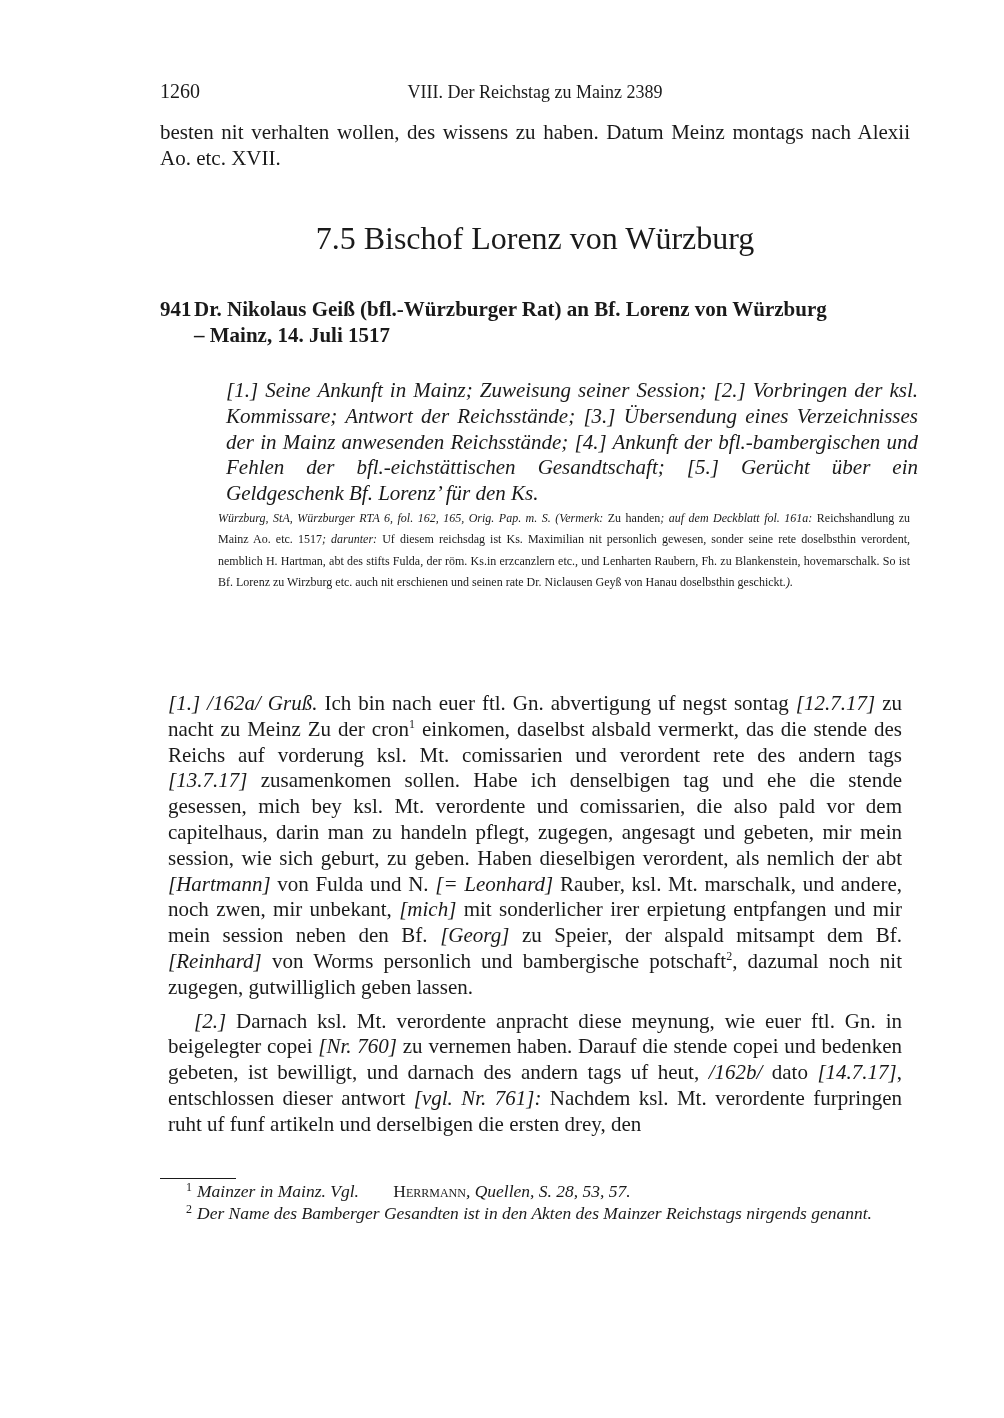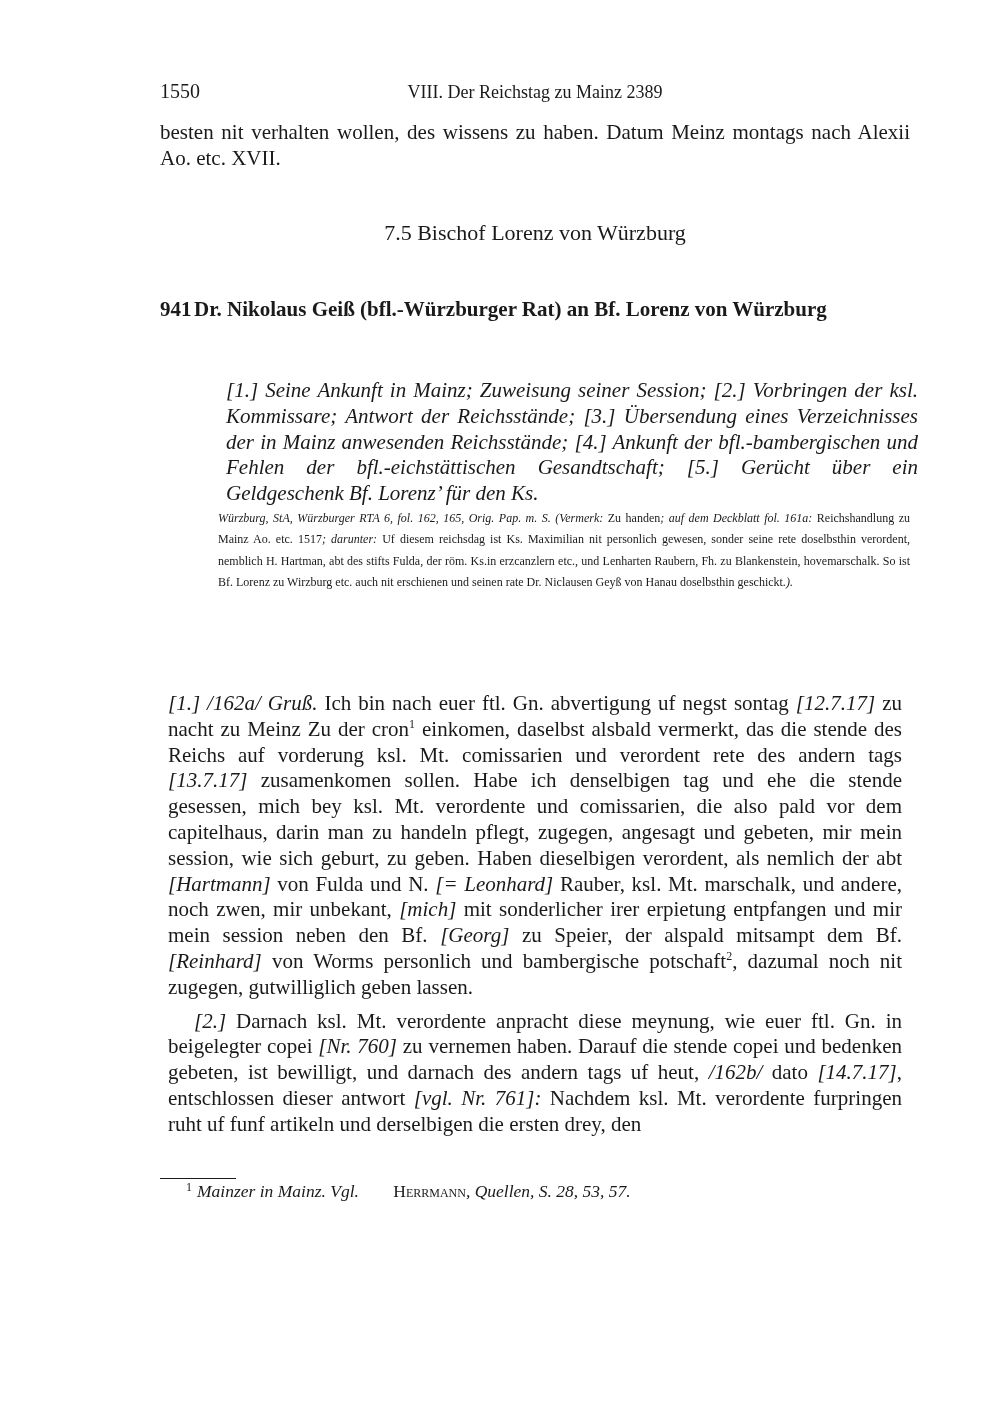--- a/index.html
+++ b/index.html
@@ -4,21 +4,21 @@
 <style>
   html, body { margin: 0; padding: 0; background: #ffffff; }
   body { width: 1004px; height: 1418px; position: relative; overflow: hidden;
          font-family: "Liberation Serif", "DejaVu Serif", serif; color: #1a1a1a; }
   .page { position: absolute; left: 160px; top: 0; width: 750px; }
   .running-head { position: absolute; top: 80px; left: 0; width: 750px; height: 26px; font-size: 20px; }
   .running-head .pagenum { position: absolute; left: 0; top: 0; }
   .running-head .title { position: absolute; left: 0; width: 750px; text-align: center; top: 2px; font-size: 18px; }
   .para { font-size: 21px; line-height: 25.8px; text-align: justify; margin: 0; }
   .intro { position: absolute; top: 120px; left: 0; width: 750px; }
-  .section-title { position: absolute; top: 220px; left: 0; width: 750px; text-align: center; font-size: 22px; }
+  .section-title { position: absolute; top: 220px; left: 0; width: 750px; text-align: center; font-size: 32px; }
   .doc-head { position: absolute; top: 297px; left: 0; width: 750px; font-weight: bold; font-size: 21px; line-height: 25.5px; }
   .doc-head .num { position: absolute; left: 0; top: 0; }
   .doc-head .text { margin-left: 34px; display: block; }
   .summary { position: absolute; top: 370px; left: 58px; width: 692px; font-style: italic; font-size: 21px; line-height: 25.8px; text-align: justify; margin: 8px; }
   .source { position: absolute; top: 508px; left: 58px; width: 692px; font-size: 12px; line-height: 21.3px; text-align: justify; margin: 0; }
   .body-text { position: absolute; top: 683px; left: 0; width: 750px; }
   .body-text p { margin: 8px; }
   .indent { text-indent: 26px; }
   i { font-style: italic; }
   sup { font-size: 12px; vertical-align: 8px; line-height: 0; }
@@ -27,41 +27,43 @@
   .footnotes p { margin: 0; text-indent: 26px; text-align: justify; }
   .footnotes .sc { font-style: normal; font-variant: small-caps; margin-left: 30px; }
   .footnotes sup { font-style: normal; font-size: 12px; vertical-align: 6px; margin-right: 5px; }
 </style>
 </head>
 <body>
 
 <div class="page">
 
   <div class="running-head">
-    <span class="pagenum">1550</span>
+    <span class="pagenum">1260</span>
     <span class="title">VIII. Der Reichstag zu Mainz 2389</span>
   </div>
 
   <p class="para intro">besten nit verhalten wollen, des wissens zu haben. Datum Meinz montags nach Alexii Ao. etc. XVII.</p>
 
   <div class="section-title">7.5 Bischof Lorenz von Würzburg</div>
 
   <div class="doc-head">
     <span class="num">941</span>
     <span class="text">Dr. Nikolaus Geiß (bfl.-Würzburger Rat) an Bf. Lorenz von Würzburg</span>
+    <span class="text">– Mainz, 14. Juli 1517</span>
   </div>
 
   <p class="summary">[1.] Seine Ankunft in Mainz; Zuweisung seiner Session; [2.] Vorbringen der ksl. Kommissare; Antwort der Reichsstände; [3.] Übersendung eines Verzeichnisses der in Mainz anwesenden Reichsstände; [4.] Ankunft der bfl.-bambergischen und Fehlen der bfl.-eichstättischen Gesandtschaft; [5.] Gerücht über ein Geldgeschenk Bf. Lorenz’ für den Ks.</p>
 
   <p class="source"><i>Würzburg, StA, Würzburger RTA 6, fol. 162, 165, Orig. Pap. m. S. (Vermerk:</i><span> Zu handen</span><i>; auf dem Deckblatt fol. 161a:</i><span> Reichshandlung zu Mainz Ao. etc. 1517</span><i>; darunter:</i><span> Uf diesem reichsdag ist Ks. Maximilian nit personlich gewesen, sonder seine rete doselbsthin verordent, nemblich H. Hartman, abt des stifts Fulda, der röm. Ks.in erzcanzlern etc., und Lenharten Raubern, Fh. zu Blankenstein, hovemarschalk. So ist Bf. Lorenz zu Wirzburg etc. auch nit erschienen und seinen rate Dr. Niclausen Geyß von Hanau doselbsthin geschickt</span><i>.).</i></p>
 
   <div class="body-text">
     <p class="para"><i>[1.] /162a/ Gruß.</i><span> Ich bin nach euer ftl. Gn. abvertigung uf negst sontag </span><i>[12.7.17]</i><span> zu nacht zu Meinz Zu der cron</span><sup>1</sup><span> einkomen, daselbst alsbald vermerkt, das die stende des Reichs auf vorderung ksl. Mt. comissarien und verordent rete des andern tags </span><i>[13.7.17]</i><span> zusamenkomen sollen. Habe ich denselbigen tag und ehe die stende gesessen, mich bey ksl. Mt. verordente und comissarien, die also pald vor dem capitelhaus, darin man zu handeln pflegt, zugegen, angesagt und gebeten, mir mein session, wie sich geburt, zu geben. Haben dieselbigen verordent, als nemlich der abt </span><i>[Hartmann]</i><span> von Fulda und N. </span><i>[= Leonhard]</i><span> Rauber, ksl. Mt. marschalk, und andere, noch zwen, mir unbekant, </span><i>[mich]</i><span> mit sonderlicher irer erpietung entpfangen und mir mein session neben den Bf. </span><i>[Georg]</i><span> zu Speier, der alspald mitsampt dem Bf. </span><i>[Reinhard]</i><span> von Worms personlich und bambergische potschaft</span><sup>2</sup><span>, dazumal noch nit zugegen, gutwilliglich geben lassen.</span></p>
     <p class="para indent"><i>[2.]</i><span> Darnach ksl. Mt. verordente anpracht diese meynung, wie euer ftl. Gn. in beigelegter copei </span><i>[Nr. 760]</i><span> zu vernemen haben. Darauf die stende copei und bedenken gebeten, ist bewilligt, und darnach des andern tags uf heut, </span><i>/162b/</i><span> dato </span><i>[14.7.17]</i><span>, entschlossen dieser antwort </span><i>[vgl. Nr. 761]:</i><span> Nachdem ksl. Mt. verordente furpringen ruht uf funf artikeln und derselbigen die ersten drey, den</span></p>
   </div>
 
   <div class="fn-rule"></div>
 
   <div class="footnotes">
     <p><sup>1</sup><span>Mainzer in Mainz. Vgl. </span><span class="sc">Herrmann</span><span>, Quellen, S. 28, 53, 57.</span></p>
+    <p><sup>2</sup><span>Der Name des Bamberger Gesandten ist in den Akten des Mainzer Reichstags nirgends genannt.</span></p>
   </div>
 
 </div>
 
 </body></html>

